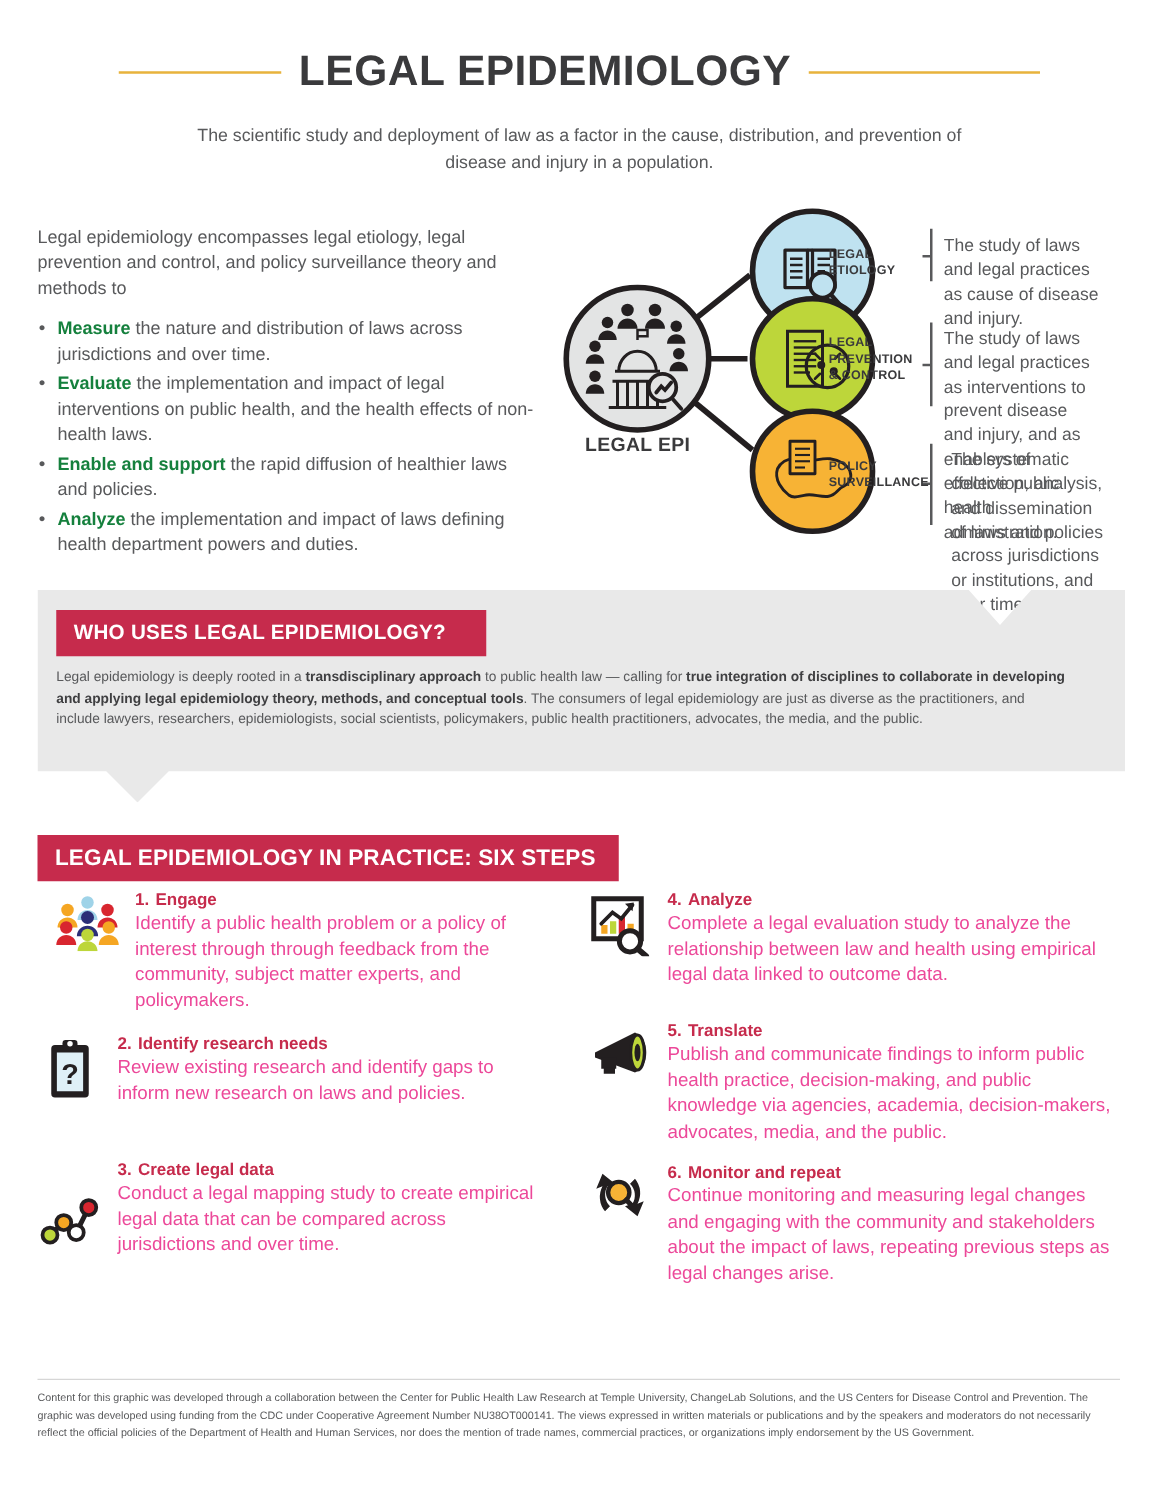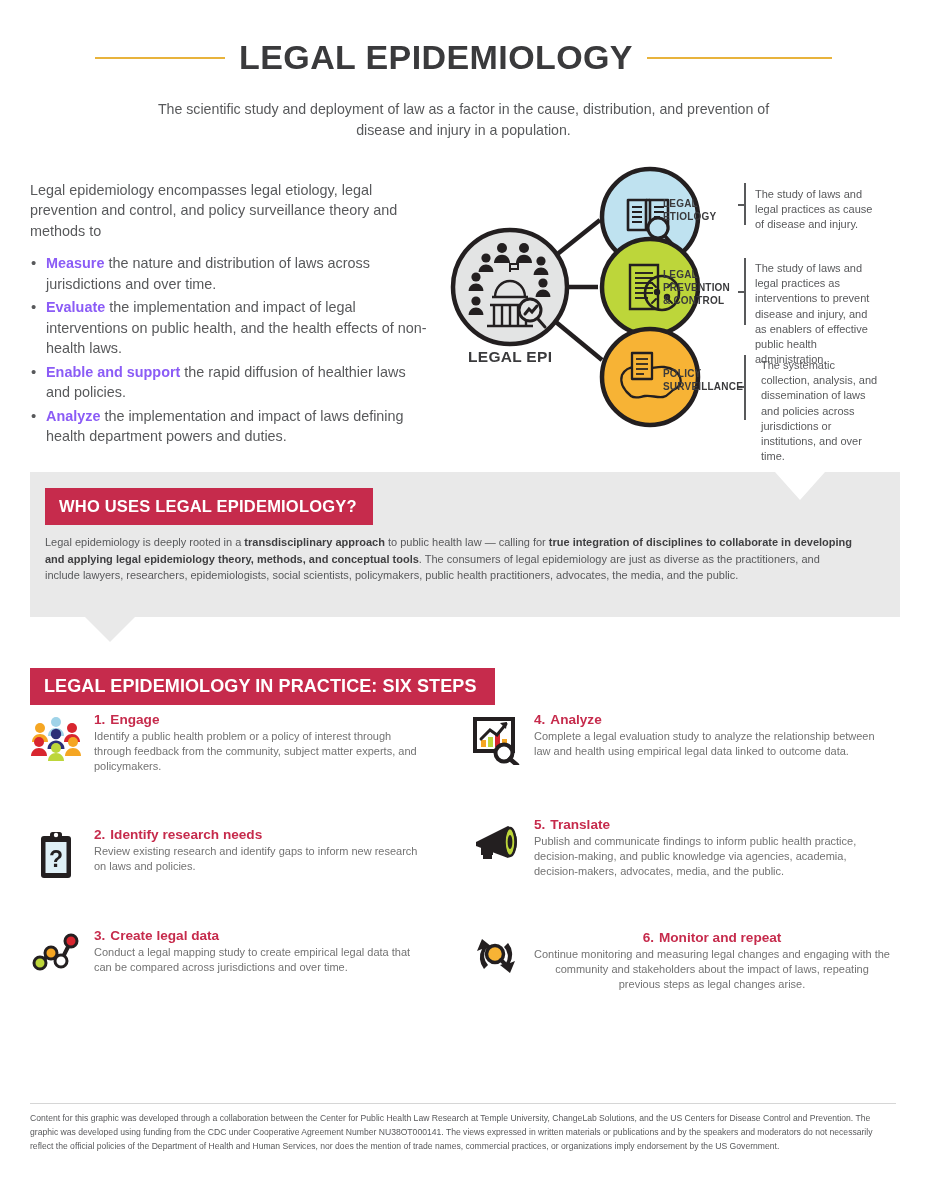--- a/index.html
+++ b/index.html
@@ -35,44 +35,44 @@
   .intro p.lead { font-size: 14.4px; line-height: 1.42; color: #58595b; }
   .intro ul { list-style: none; margin-top: 12px; }
   .intro li {
     position: relative; padding-left: 16px; margin-bottom: 3px;
     font-size: 14.4px; line-height: 1.42; color: #58595b;
   }
   .intro li::before {
     content: "\2022"; position: absolute; left: 1px; top: -1px;
     font-size: 15px; color: #58595b;
   }
-  .intro li b { font-weight: bold; color: #8b5cf6; }
+  .intro li b { font-weight: bold; color: #15803d; }
 
   
   .diagram { position: absolute; left: 450px; top: 165px; width: 470px; height: 275px; }
   .diagram svg { display: block; }
   .branch-label {
     position: absolute; font-size: 10px; font-weight: bold;
     color: #3a3a3c; line-height: 1.28; letter-spacing: 0.2px;
   }
   .branch-desc {
-    position: absolute; font-size: 11px; color: #58595b; line-height: 1.38; width: 125px;
+    position: absolute; font-size: 14px; color: #58595b; line-height: 1.38; width: 125px;
   }
   .legal-epi-label {
     position: absolute; left: 18px; top: 183px; font-size: 15.5px;
     font-weight: bold; color: #3a3a3c; letter-spacing: 0.3px;
   }
 
   
   .gray-panel { position: absolute; left: 30px; top: 472px; width: 870px; height: 170px; }
   .gray-panel .bg { position: absolute; inset: 0; }
   .panel-head {
     position: absolute; left: 15px; top: 16px; background: #c62b4c;
     color: #ffffff; font-size: 16.5px; font-weight: bold;
-    padding: 9px 16px 9px 14px; letter-spacing: 0.2px;
+    padding: 9px 32px 9px 14px; letter-spacing: 0.2px;
   }
   .panel-body {
     position: absolute; left: 15px; top: 62px; width: 808px;
     font-size: 11px; line-height: 1.52; color: #58595b;
   }
   .panel-body b { font-weight: bold; color: #3f3f41; }
 
   
   .steps-head {
     position: absolute; left: 30px; top: 668px; background: #c62b4c;
@@ -80,21 +80,21 @@
     padding: 8px 18px 8px 14px; letter-spacing: 0.1px;
   }
   .steps-grid { position: absolute; left: 30px; top: 712px; width: 870px; }
   .step { position: absolute; display: flex; gap: 12px; }
   .step-icon { width: 52px; min-width: 52px; padding-top: 3px; }
   .step-text { width: 100%; }
   .step-title {
     font-size: 13.6px; font-weight: bold; color: #c62b4c; margin-bottom: 2px;
   }
   .step-title .num { margin-right: 5px; }
-  .step-desc { font-size: 11px; line-height: 1.38; color: #737373; }
+  .step-desc { font-size: 15px; line-height: 1.38; color: #ec4899; }
 
   
   .footer-rule {
     position: absolute; left: 30px; top: 1103px; width: 866px;
     height: 1px; background: #d6d6d6;
   }
   .footer {
     position: absolute; left: 30px; top: 1112px; width: 866px;
     font-size: 8.6px; line-height: 1.62; color: #58595b;
   }
@@ -279,21 +279,21 @@
       <path d="M0 0 H745 L770 28 L795 0 H870 V145 H105 L80 170 L55 145 H0 Z" fill="#e9e9e9"></path>
     </svg>
     <div class="panel-head">WHO USES LEGAL EPIDEMIOLOGY?</div>
     <div class="panel-body" id="who-uses-body"><span>Legal epidemiology is deeply rooted in a </span><b>transdisciplinary approach</b><span> to public health law — calling for </span><b>true integration of disciplines to collaborate in developing and applying legal epidemiology theory, methods, and conceptual tools</b><span>. The consumers of legal epidemiology are just as diverse as the practitioners, and include lawyers, researchers, epidemiologists, social scientists, policymakers, public health practitioners, advocates, the media, and the public.</span></div>
   </div>
 
   <div class="steps-head">LEGAL EPIDEMIOLOGY IN PRACTICE: SIX STEPS</div>
 
   <div class="steps-grid">
 
-    <div class="step" style="left:0px; top:0px; width:400px;">
+    <div class="step" style="left:14px; top:0px; width:400px;">
       <div class="step-icon">
         <svg width="52" height="46" viewBox="0 0 52 46">
           <g>
             <g fill="#9fd3e8">
                 <circle cx="26" cy="7" r="5"></circle>
                 <path d="M18 21c0-4.6 3.6-8 8-8s8 3.4 8 8z"></path>
               </g>
             <g fill="#f5a623">
                 <circle cx="10" cy="13" r="5"></circle>
                 <path d="M2 27c0-4.6 3.6-8 8-8s8 3.4 8 8z"></path>
@@ -340,21 +340,21 @@
         </svg>
       </div>
       <div class="step-text">
         <div class="step-title">
           <span class="num">2.</span><span>Identify research needs</span>
         </div>
         <div class="step-desc">Review existing research and identify gaps to inform new research on laws and policies.</div>
       </div>
     </div>
 
-    <div class="step" style="left:0px; top:216px; width:400px;">
+    <div class="step" style="left:0px; top:216px; width:400px;align-items:flex-end;">
       <div class="step-icon">
         <svg width="52" height="46" viewBox="0 0 52 46">
           <g stroke="#231f20" stroke-width="4" fill="none" stroke-linecap="round">
             <path d="M10 32 L21 22 L31 30 L41 10"></path>
           </g>
           <circle cx="10" cy="32" r="6" fill="#bdd63a" stroke="#231f20" stroke-width="3"></circle>
           <circle cx="21" cy="22" r="6" fill="#f5a623" stroke="#231f20" stroke-width="3"></circle>
           <circle cx="31" cy="30" r="6" fill="#ffffff" stroke="#231f20" stroke-width="3"></circle>
           <circle cx="41" cy="10" r="6" fill="#d8262f" stroke="#231f20" stroke-width="3"></circle>
         </svg>
@@ -402,21 +402,21 @@
         </svg>
       </div>
       <div class="step-text">
         <div class="step-title">
           <span class="num">5.</span><span>Translate</span>
         </div>
         <div class="step-desc">Publish and communicate findings to inform public health practice, decision-making, and public knowledge via agencies, academia, decision-makers, advocates, media, and the public.</div>
       </div>
     </div>
 
-    <div class="step" style="left:440px; top:218px; width:420px;text-align:center;">
+    <div class="step" style="left:440px; top:218px; width:420px;">
       <div class="step-icon">
         <svg width="52" height="46" viewBox="0 0 52 46">
           <path d="M38 10 A18 18 0 0 1 40 30 L45 28 L40 40 L30 32 L36 30 A13 13 0 0 0 34 14 Z" fill="#231f20"></path>
           <path d="M14 36 A18 18 0 0 1 12 16 L7 18 L12 6 L22 14 L16 16 A13 13 0 0 0 18 32 Z" fill="#231f20"></path>
           <circle cx="25" cy="21" r="8.5" fill="#f7b335" stroke="#231f20" stroke-width="3.5"></circle>
           <line x1="31" y1="27" x2="38" y2="34" stroke="#231f20" stroke-width="4" stroke-linecap="round"></line>
         </svg>
       </div>
       <div class="step-text">
         <div class="step-title">

